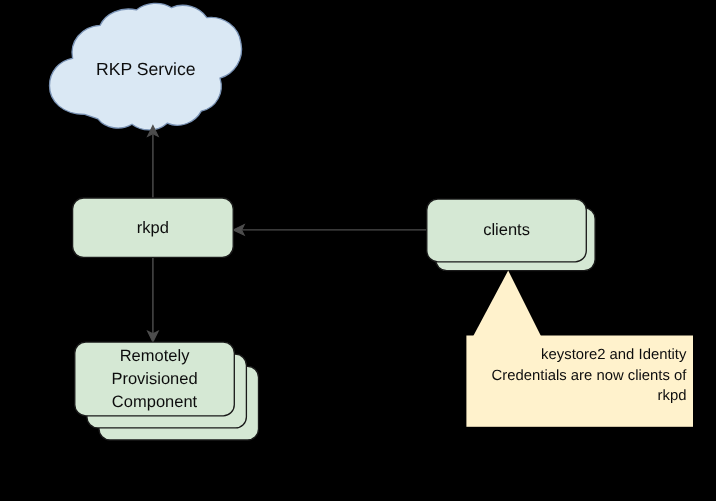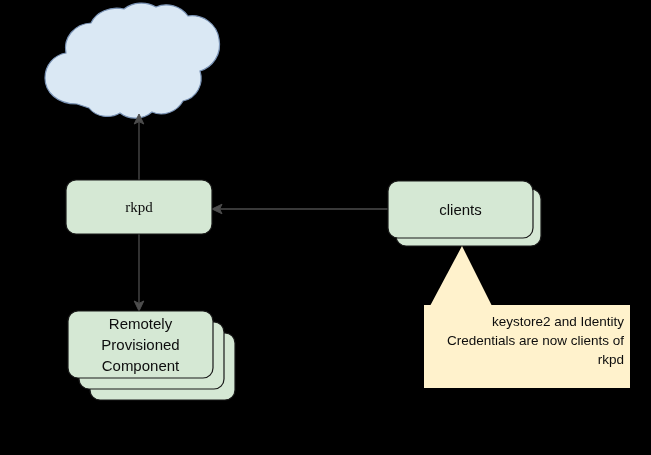--- a/index.html
+++ b/index.html
@@ -43,21 +43,20 @@
     width: 175px;
     height: 110px;
     font-size: 16px;
   }
   #rkpd-label {
     left: 66px;
     top: 180px;
     width: 146px;
     height: 54px;
     font-size: 15px;
-    font-family: Liberation Serif, serif;
   }
   #clients-label {
     left: 388px;
     top: 181px;
     width: 145px;
     height: 57px;
     font-size: 15px;
   }
   #rpc-label {
     left: 68px;
@@ -133,20 +132,21 @@
       <rect x="66" y="180" width="146" height="54" rx="10" ry="10" fill="#d5e8d4" stroke="#1a1a1a" stroke-width="1.2"></rect>
     </g>
 
     <g>
       <path d="M 462 246 L 430 306 L 492 306 Z" fill="#fff2cc" stroke="none"></path>
       <rect x="424" y="305" width="206" height="83" fill="#fff2cc" stroke="none"></rect>
     </g>
 
   </svg>
 
+  <div class="node-label" id="cloud-label">RKP Service</div>
 
   <div class="node-label" id="rkpd-label">rkpd</div>
 
   <div class="node-label" id="rpc-label">Remotely
 Provisioned
 Component</div>
 
   <div class="node-label" id="clients-label">clients</div>
 
   <div id="callout-text">keystore2 and Identity Credentials are now clients of rkpd</div>

